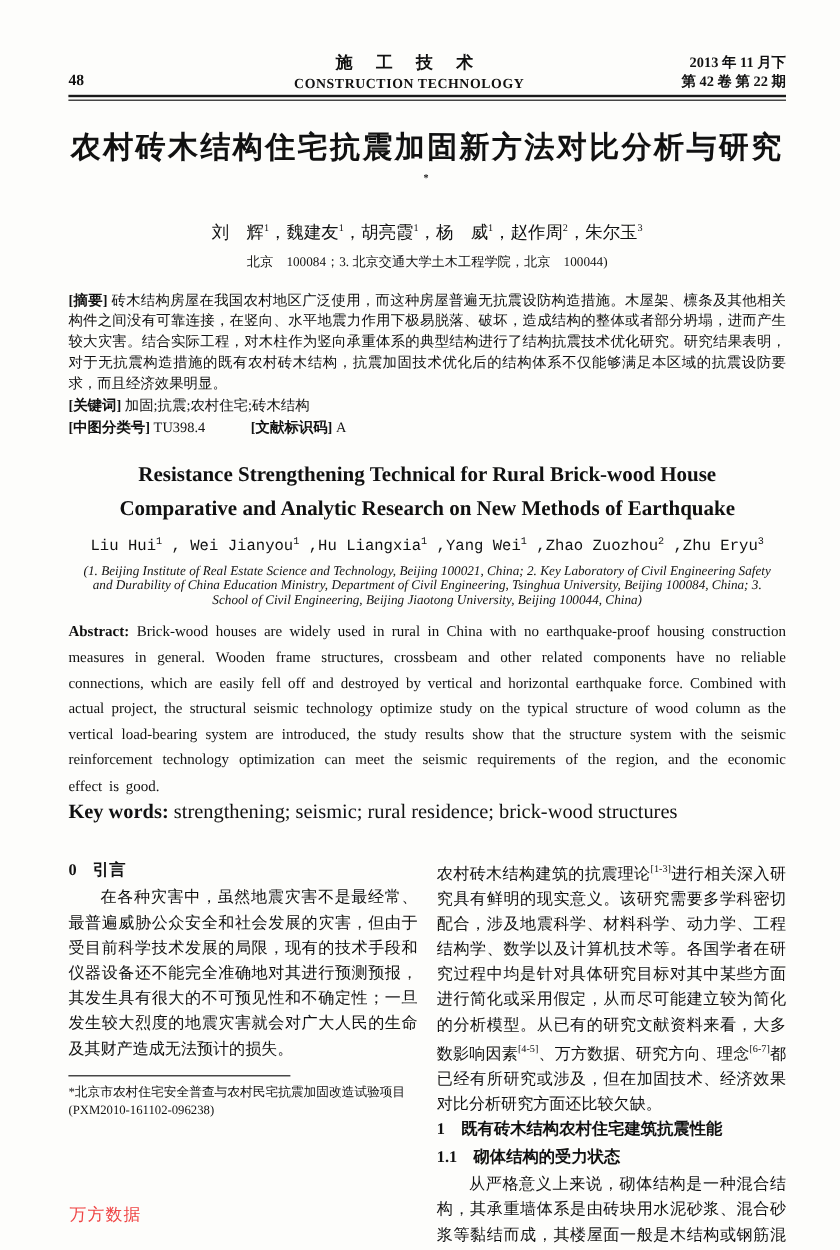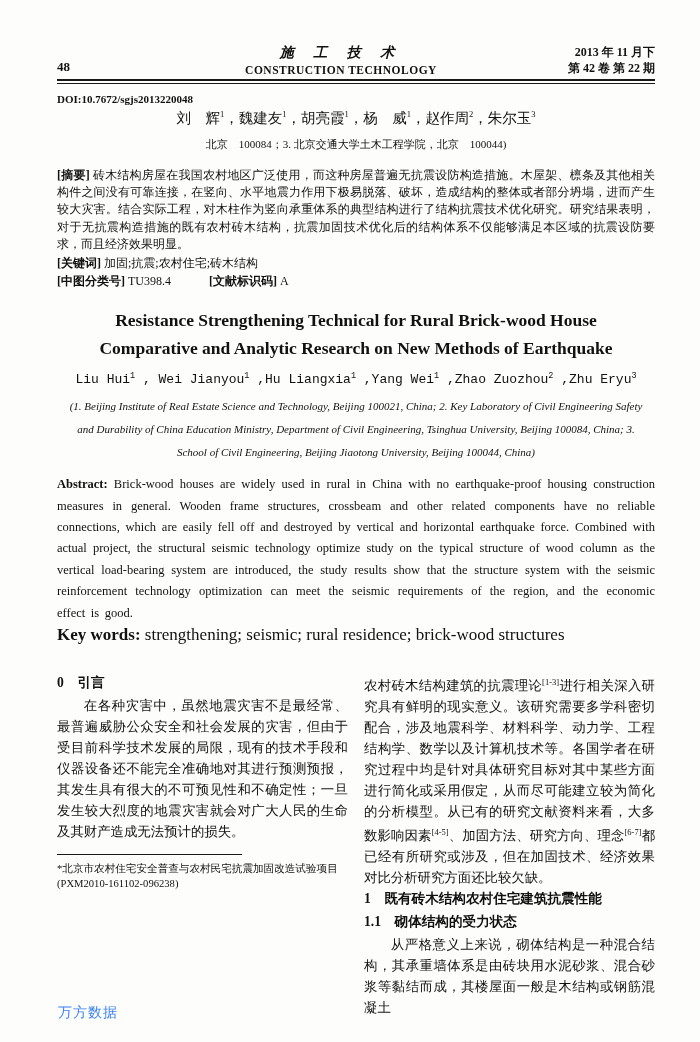--- a/index.html
+++ b/index.html
@@ -9,78 +9,78 @@
     color:#111;
     font-family:"Liberation Serif","DejaVu Serif",serif;
     overflow:hidden;
     position:relative;
   }
   .page{padding:44px 45px 0 57px;}
   
   .jheader{display:flex;align-items:flex-end;justify-content:space-between;}
   .jh-left{font-size:13px;font-weight:bold;padding-bottom:1px;width:90px;}
   .jh-center{text-align:center;flex:1;}
-  .jh-cn{font-size:14px;font-weight:bold;letter-spacing:8px;font-style:italic;}
+  .jh-cn{font-size:14px;font-weight:bold;letter-spacing:8px;}
   .jh-en{font-size:11.5px;font-weight:bold;letter-spacing:.5px;margin-top:2px;}
   .jh-right{text-align:right;font-size:12px;font-weight:bold;width:120px;line-height:16px;}
   .jrule{margin-top:3px;border-top:2.5px solid #1a1a1a;border-bottom:1px solid #1a1a1a;height:1.5px;}
   .doi{font-size:11px;font-weight:bold;margin-top:9px;font-family:"Liberation Serif",serif;}
   
   .title-cn{text-align:center;font-size:25px;font-weight:bold;margin-top:22px;letter-spacing:2px;}
   .title-cn sup{font-size:13px;}
-  .authors-cn{text-align:center;font-size:14.5px;margin-top:4px;}
+  .authors-cn{text-align:center;font-size:14.5px;margin-top:17px;}
   .authors-cn sup{font-size:9px;}
   .affil-cn{text-align:center;font-size:11px;margin-top:8px;line-height:17px;}
   
   .abs-cn{margin-top:14px;font-size:12px;line-height:17.4px;text-align:justify;font-weight:500;}
   .lbl{font-weight:bold;}
   .kw-cn{font-size:12px;margin-top:1px;line-height:17.4px;}
   .class-line{font-size:12px;margin-top:1px;display:flex;align-items:flex-end;}
   .class-item{margin-right:38px;white-space:nowrap;}
   
   .title-en{text-align:center;font-weight:bold;font-size:17.5px;line-height:28px;margin-top:16px;}
   .authors-en{text-align:center;font-size:13px;margin-top:9px;font-family:Liberation Mono, monospace;}
   .authors-en sup{font-size:8px;}
-  .affil-en{text-align:center;font-style:italic;font-size:11px;line-height:23px;margin-top:8px;padding:0 8px;}
+  .affil-en{text-align:center;font-style:italic;font-size:11px;line-height:12px;margin-top:8px;padding:0 8px;}
   .abs-en{margin-top:10px;font-size:12.5px;line-height:21.4px;text-align:justify;word-spacing:2.5px;}
   .kw-en{font-size:17px;line-height:21.4px;}
   
   .columns{display:flex;gap:16px;margin-top:26px;}
   .col{width:292px;font-size:13.4px;line-height:21px;text-align:justify;}
   .sec-h{font-weight:bold;font-size:13.6px;margin:0 0 2px 0;}
   .col p{margin:0;text-indent:2em;}
   .col p.cont{text-indent:0;}
   sup.ref{font-size:8.5px;}
   
   .footnote{margin-top:12px;}
   .fn-rule{width:185px;border-top:1.2px solid #1a1a1a;margin-bottom:6px;}
   .fn-text{font-size:10.6px;line-height:15.6px;text-align:left;text-indent:0;}
   
-  .watermark{position:absolute;left:58px;bottom:20px;font-size:14px;color:#3b82f6;
+  .watermark{position:absolute;left:58px;bottom:20px;font-size:14px;color:#ef4444;
     font-family:"Liberation Sans","DejaVu Sans",sans-serif;letter-spacing:1px;}
 </style>
 </head>
 <body>
 
 <div class="page">
 
   <div class="jheader">
     <div class="jh-left">48</div>
     <div class="jh-center">
       <div class="jh-cn">施 工 技 术</div>
       <div class="jh-en">CONSTRUCTION TECHNOLOGY</div>
     </div>
     <div class="jh-right">
       <div>2013 年 11 月下</div>
       <div>第 42 卷  第 22 期</div>
     </div>
   </div>
   <div class="jrule"></div>
-  <div class="doi">DOI:10.7672/sgjs2013220048</div>
 
+  <div class="title-cn"><span>农村砖木结构住宅抗震加固新方法对比分析与研究</span><sup class="ref">*</sup></div>
   <div class="authors-cn"><span>刘　辉</span><sup class="ref">1</sup><span>，魏建友</span><sup class="ref">1</sup><span>，胡亮霞</span><sup class="ref">1</sup><span>，杨　威</span><sup class="ref">1</sup><span>，赵作周</span><sup class="ref">2</sup><span>，朱尔玉</span><sup class="ref">3</sup></div>
   <div class="affil-cn">
     <div>北京　100084；3. 北京交通大学土木工程学院，北京　100044)</div>
   </div>
 
   <div class="abs-cn"><span class="lbl">[摘要]</span> <span>砖木结构房屋在我国农村地区广泛使用，而这种房屋普遍无抗震设防构造措施。木屋架、檩条及其他相关构件之间没有可靠连接，在竖向、水平地震力作用下极易脱落、破坏，造成结构的整体或者部分坍塌，进而产生较大灾害。结合实际工程，对木柱作为竖向承重体系的典型结构进行了结构抗震技术优化研究。研究结果表明，对于无抗震构造措施的既有农村砖木结构，抗震加固技术优化后的结构体系不仅能够满足本区域的抗震设防要求，而且经济效果明显。</span></div>
   <div class="kw-cn"><span class="lbl">[关键词]</span> <span>加固;抗震;农村住宅;砖木结构</span></div>
   <div class="class-line">
     <span class="class-item"><span class="lbl">[中图分类号]</span> <span>TU398.4</span></span>
     <span class="class-item"><span class="lbl">[文献标识码]</span> <span>A</span></span>
@@ -100,21 +100,21 @@
     <div class="col">
       <div class="sec-h">0　引言</div>
       <p>在各种灾害中，虽然地震灾害不是最经常、最普遍威胁公众安全和社会发展的灾害，但由于受目前科学技术发展的局限，现有的技术手段和仪器设备还不能完全准确地对其进行预测预报，其发生具有很大的不可预见性和不确定性；一旦发生较大烈度的地震灾害就会对广大人民的生命及其财产造成无法预计的损失。</p>
       <div class="footnote">
         <div class="fn-rule"></div>
         <div class="fn-text">*北京市农村住宅安全普查与农村民宅抗震加固改造试验项目(PXM2010-161102-096238)</div>
 
       </div>
     </div>
     <div class="col">
-      <p class="cont"><span>农村砖木结构建筑的抗震理论</span><sup class="ref">[1-3]</sup><span>进行相关深入研究具有鲜明的现实意义。该研究需要多学科密切配合，涉及地震科学、材料科学、动力学、工程结构学、数学以及计算机技术等。各国学者在研究过程中均是针对具体研究目标对其中某些方面进行简化或采用假定，从而尽可能建立较为简化的分析模型。从已有的研究文献资料来看，大多数影响因素</span><sup class="ref">[4-5]</sup><span>、加固方法、研究方向、理念</span><sup class="ref">[6-7]</sup><span>都已经有所研究或涉及，但在加固技术、经济效果对比分析研究方面还比较欠缺。</span></p>
+      <p class="cont"><span>农村砖木结构建筑的抗震理论</span><sup class="ref">[1-3]</sup><span>进行相关深入研究具有鲜明的现实意义。该研究需要多学科密切配合，涉及地震科学、材料科学、动力学、工程结构学、数学以及计算机技术等。各国学者在研究过程中均是针对具体研究目标对其中某些方面进行简化或采用假定，从而尽可能建立较为简化的分析模型。从已有的研究文献资料来看，大多数影响因素</span><sup class="ref">[4-5]</sup><span>、万方数据、研究方向、理念</span><sup class="ref">[6-7]</sup><span>都已经有所研究或涉及，但在加固技术、经济效果对比分析研究方面还比较欠缺。</span></p>
       <div class="sec-h">1　既有砖木结构农村住宅建筑抗震性能</div>
       <div class="sec-h">1.1　砌体结构的受力状态</div>
       <p>从严格意义上来说，砌体结构是一种混合结构，其承重墙体系是由砖块用水泥砂浆、混合砂浆等黏结而成，其楼屋面一般是木结构或钢筋混凝土</p>
     </div>
   </div>
 
 </div>
 
 <div class="watermark">万方数据</div>
 

